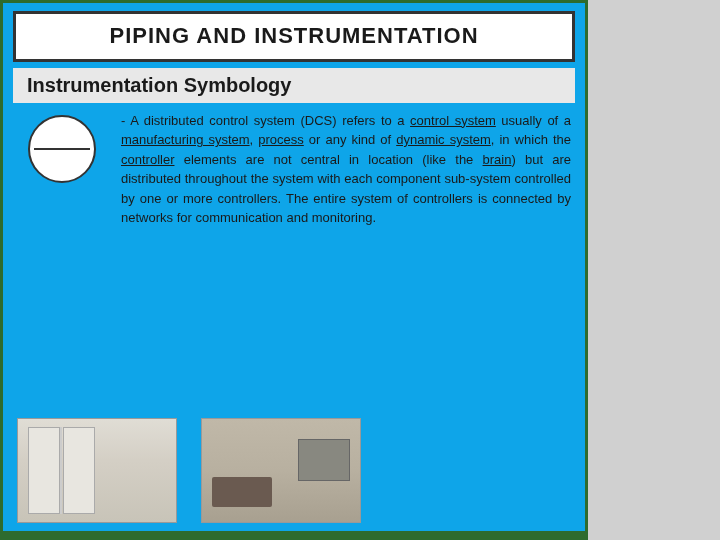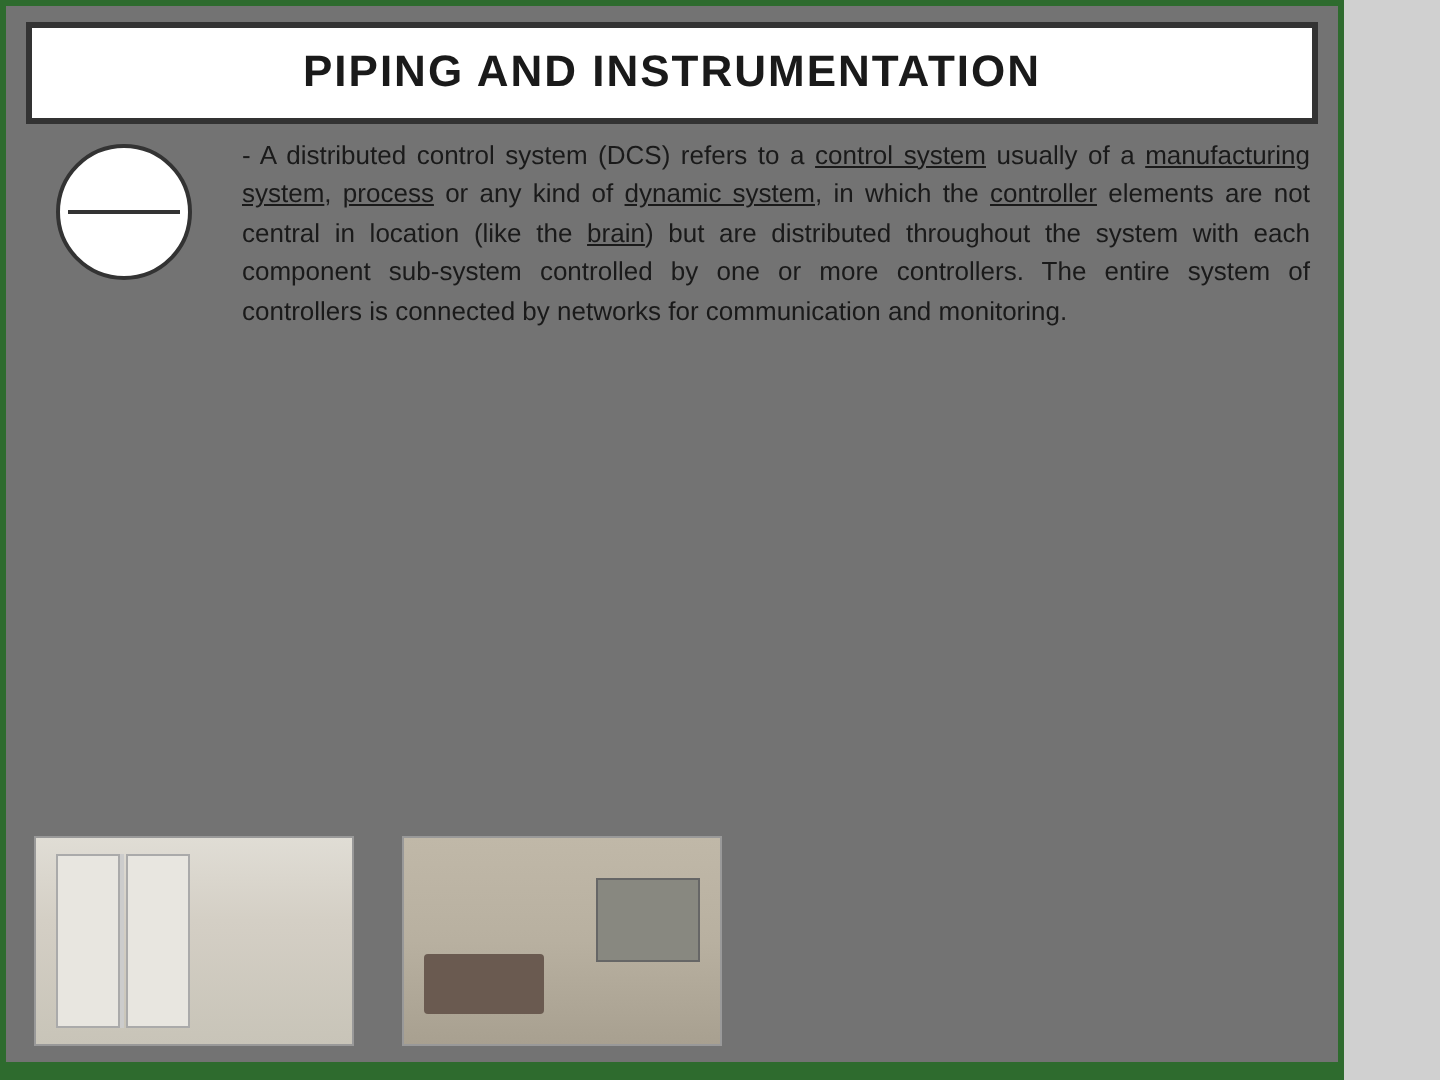--- a/index.html
+++ b/index.html
@@ -6,23 +6,23 @@
 
     body {
       width: 720px;
       height: 540px;
       background: #d0d0d0;
       font-family: Arial, sans-serif;
       overflow: hidden;
     }
 
     .outer-container {
-      width: 672px;
+      width: 588px;
       height: 540px;
-      background: #737373;
+      background: #0ea5e9;
       border: 3px solid #2e6b2e;
       display: flex;
       flex-direction: column;
     }
 
     .title-bar {
       background: #ffffff;
       border: 3px solid #333333;
       margin: 8px 10px 6px 10px;
       padding: 8px 12px;
@@ -203,20 +203,23 @@
 <body>
 
 <div class="outer-container">
 
   <div class="title-bar">
     <h1>
       <span>PIPING AND INSTRUMENTATION</span><br>
     </h1>
   </div>
 
+  <div class="section-header">
+    <h2>Instrumentation Symbology</h2>
+  </div>
 
   <div class="content-area">
 
     <div class="symbol-area">
       <div class="dcs-symbol"></div>
     </div>
 
     <div class="text-area">
       <p class="description">
         - A <span class="bold-term">distributed control system</span> (DCS) refers to a <span class="underline">control system</span> usually of a <span class="underline">manufacturing system</span>, <span class="underline">process</span> or any kind of <span class="underline">dynamic system</span>, in which the <span class="underline">controller</span> elements are not central in location (like the <span class="underline">brain</span>) but are distributed throughout the system with each component sub-system controlled by one or more controllers. The entire system of controllers is connected by networks for communication and monitoring.

